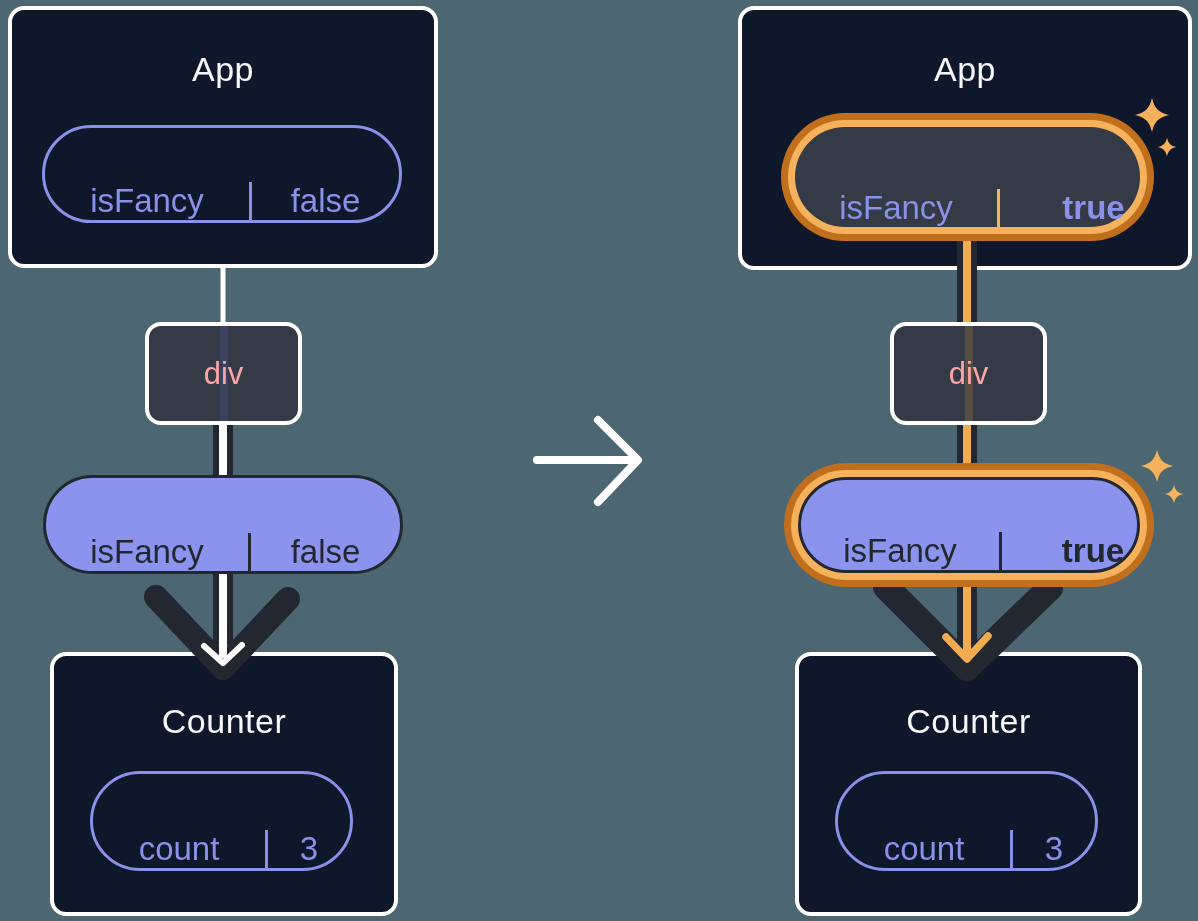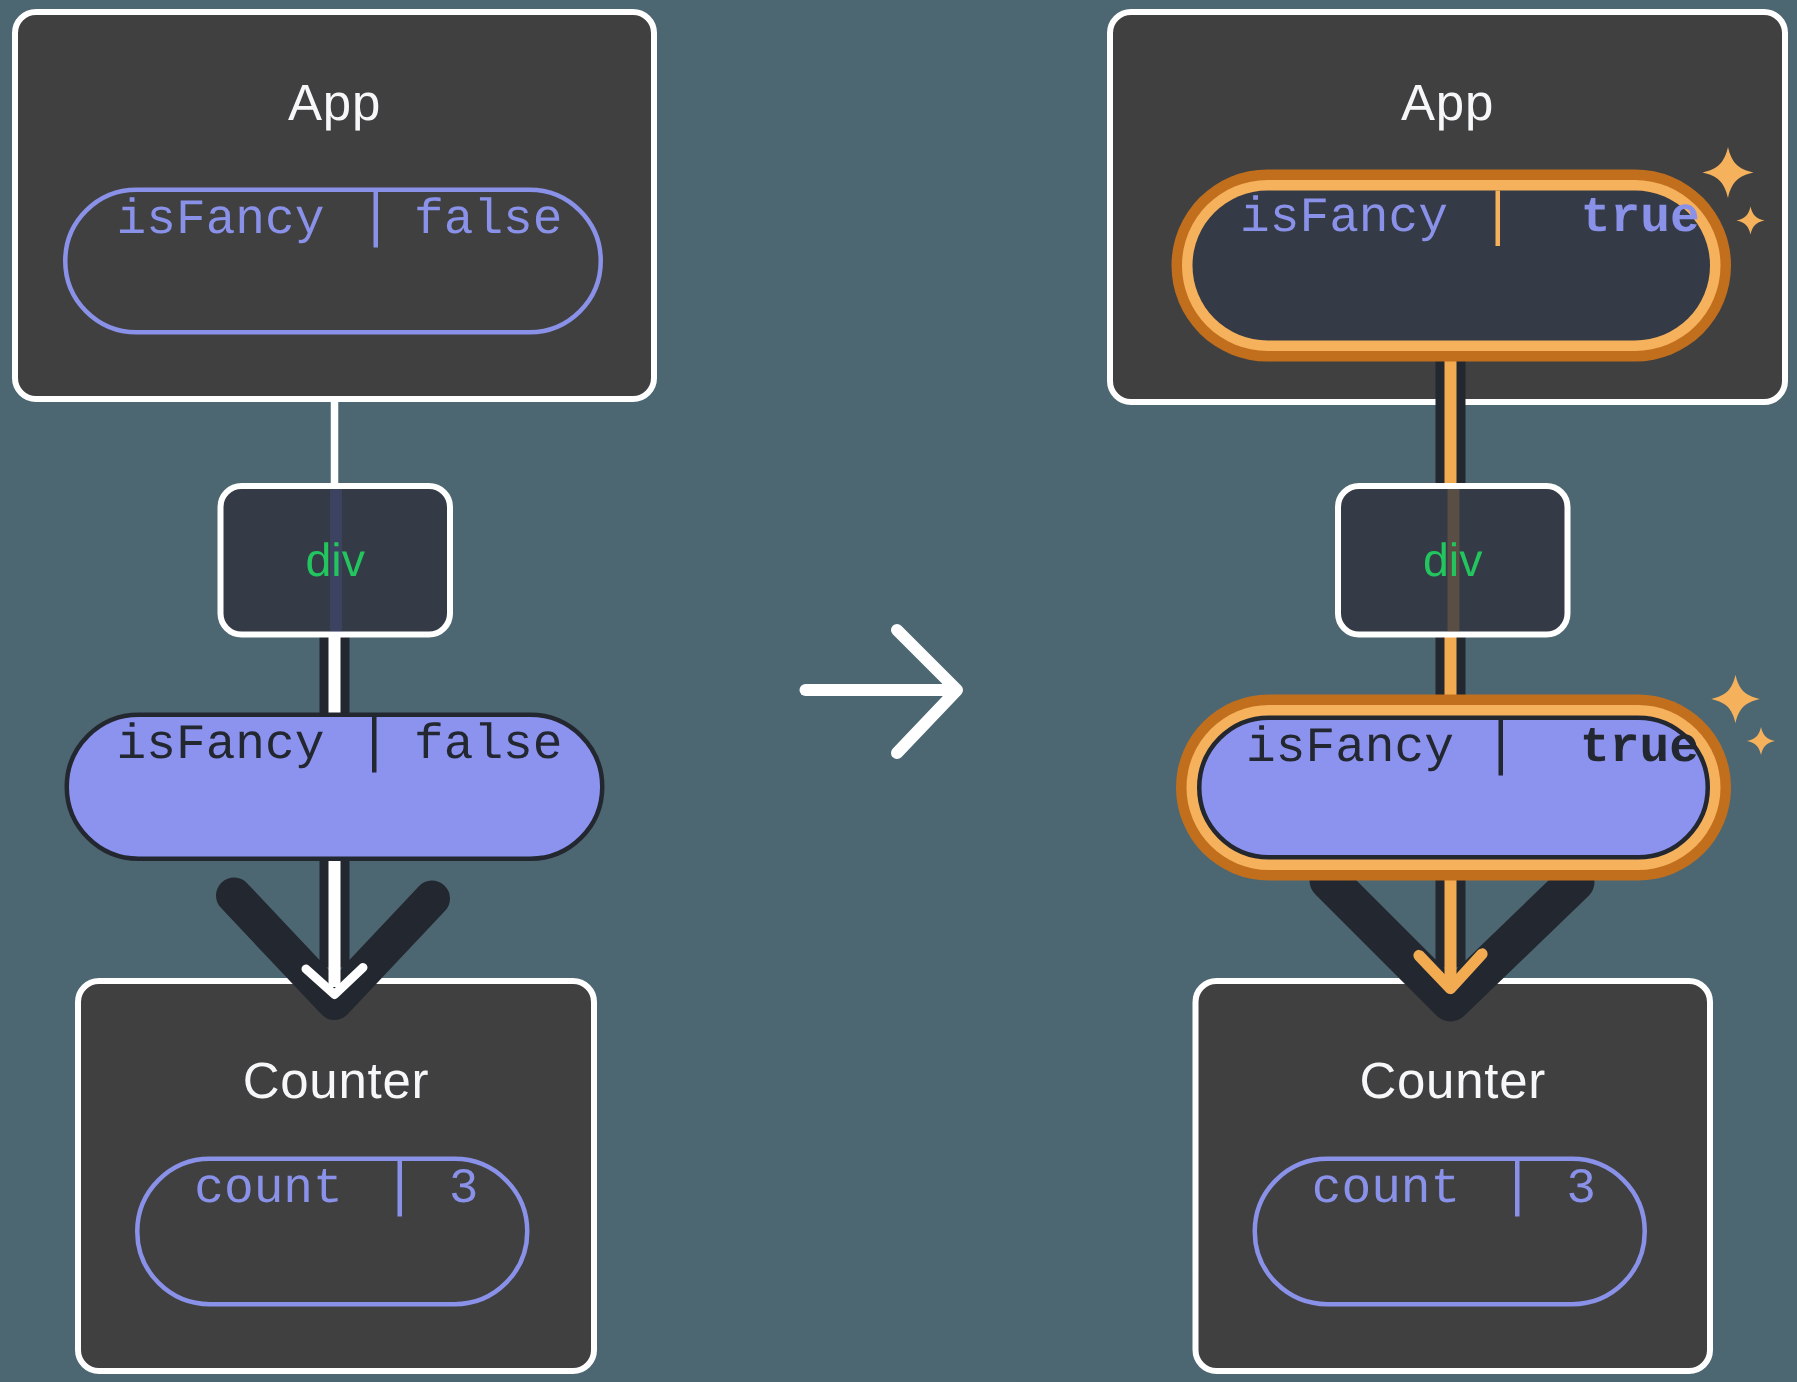--- a/index.html
+++ b/index.html
@@ -2,46 +2,46 @@
 <html><head>
 <meta charset="utf-8">
 <style>
   html,body{margin:0;padding:0;background:#4C6772;}
   .canvas{
     position:relative;width:1198px;height:921px;background:#4C6772;overflow:hidden;
     font-family:"Liberation Sans",sans-serif;
   }
   .overlay{position:absolute;left:0;top:0;z-index:5;pointer-events:none;}
   .box{
-    position:absolute;background:#404040;border:4px solid #FFFFFF;border-radius:16px;
+    position:absolute;background:#0f172a;border:4px solid #FFFFFF;border-radius:16px;
     box-sizing:border-box;
   }
   .box-title{
     position:absolute;left:0;width:100%;text-align:center;color:#F6F7F9;
     font-size:34px;font-weight:500;letter-spacing:.5px;
   }
   .pill{
-    position:absolute;display:flex;align-items:flex-start;border-radius:60px;
-    box-sizing:border-box;z-index:6;font-family:Liberation Mono, monospace;
+    position:absolute;display:flex;align-items:flex-end;border-radius:60px;
+    box-sizing:border-box;z-index:6;
   }
   .pill .cell{
     display:flex;align-items:center;justify-content:center;
     font-size:33px;white-space:nowrap;
   }
   .pill .cell.key{border-right:3px solid currentColor;}
   .pill-outline{border:3px solid #8A91E8;color:#8A91E8;background:transparent;}
   .pill-filled{background:#8C93EF;border:3px solid #23272F;color:#23272F;}
   .pill-ring{box-shadow:0 0 0 7px #F5B15C,0 0 0 14px #C26F1D;}
   .pill-state-hl{background:#343A46;color:#8A91E8;}
   .pill-state-hl .cell.key{border-right:3px solid #F5B15C;}
   .bold{font-weight:700;padding-left:47px;}
   .divbox{
     position:absolute;background:#343A46;border:4px solid #FFFFFF;border-radius:16px;
     box-sizing:border-box;z-index:6;display:flex;align-items:center;justify-content:center;
-    color:#22c55e;font-size:31px;
+    color:#fca5a5;font-size:31px;
   }
   .ghost{
     position:absolute;top:0;bottom:0;left:calc(50% - 4px);width:8px;z-index:0;
   }
   .ghost-purple{background:rgba(90,100,190,0.22);}
   .ghost-orange{background:rgba(200,140,60,0.25);}
   .divbox .label{position:relative;z-index:1;}
   .sparkle{position:absolute;z-index:7;}
 </style>
 </head>

